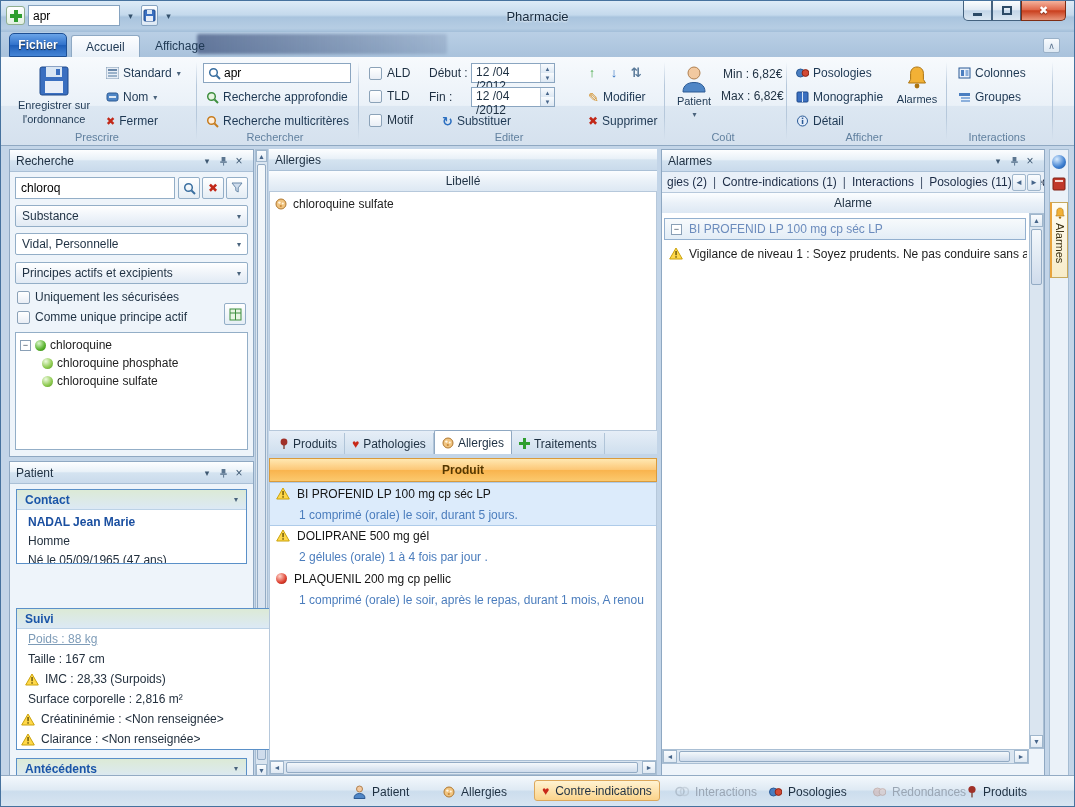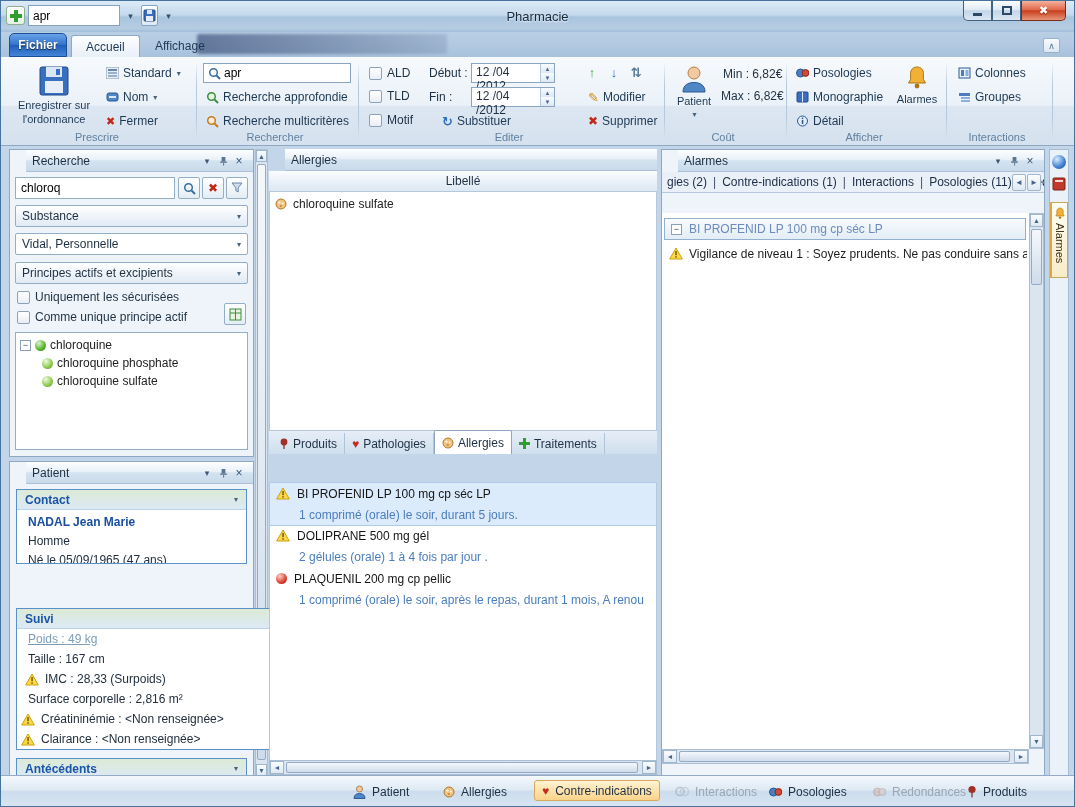--- a/index.html
+++ b/index.html
@@ -53,21 +53,21 @@
   .cb{width:13px;height:13px;border:1px solid #8ba2b8;border-radius:2px;background:linear-gradient(#fff,#e9eef5);flex:none}
   .datefield{position:absolute;display:flex;align-items:stretch;height:20px;border:1px solid #8aa5c0;background:#fff;width:84px}
   .datefield .dval{flex:1;padding:1px 4px 0;font-size:12px;color:#1e3042}
   .spin{width:14px;border-left:1px solid #b8c8d8;display:flex;flex-direction:column}
   .spin span{flex:1;display:flex;align-items:center;justify-content:center;font-size:6px;color:#46658a;background:linear-gradient(#f8fbfe,#dde8f3)}
   .glyph-btn{position:absolute;width:18px;height:18px;display:flex;align-items:center;justify-content:center;font-weight:bold;font-size:13px;border-radius:2px}
   .minmax{position:absolute;font-size:12px;color:#1e3042;white-space:nowrap}
 
   
   .panel{position:absolute;background:#eef4fa;border:1px solid #8fa8c2}
-  .phead{position:absolute;top:0;left:16px;right:0;height:22px;display:flex;align-items:center;padding:0 6px;font-size:12px;color:#1e3042;
+  .phead{position:absolute;top:0;left:0;right:0;height:22px;display:flex;align-items:center;padding:0 6px;font-size:12px;color:#1e3042;
     background:linear-gradient(#fdfeff,#e9f1f8 45%,#d4e3f0 52%,#c9daeb);border-bottom:1px solid #aac0d6}
   .phead .sp{flex:1}
   .hicon{width:16px;height:15px;display:flex;align-items:center;justify-content:center;color:#3e5872;font-size:9px}
   .iconbtn{position:absolute;width:22px;height:22px;border:1px solid #93aec7;border-radius:2px;display:flex;align-items:center;justify-content:center;
     background:linear-gradient(#ffffff,#e4edf5)}
   .ddl{position:absolute;height:22px;border:1px solid #93aec7;border-radius:2px;display:flex;align-items:center;padding:0 6px;font-size:12px;color:#1e3042;
     background:linear-gradient(#ffffff,#eef3f9 55%,#e1eaf4)}
   .ddl .sp{flex:1}
   .cbrow{position:absolute;display:flex;align-items:center;gap:5px;font-size:12px;color:#1e3042;white-space:nowrap}
   .treebox{position:absolute;background:#fff;border:1px solid #93aec7;overflow:hidden}
@@ -488,21 +488,21 @@
           <span>1 33 03 33 007 555 - 22</span>
         </div>
     </div>
     <div class="infobox" style="left:6px;top:146px;width:274px;height:142px">
       <div class="ibhead">
         <span>Suivi</span>
           <span class="sp"></span>
         <span class="dd">▾</span>
       </div>
       <div class="iline h20">
-          <span class="linkline">Poids : 49 kg</span>
+          <span class="linkline">Poids : 88 kg</span>
         </div>
       <div class="iline h20">
           <span>Taille : 167 cm</span>
         </div>
       <div class="iline h20" style="padding-left:8px">
         <svg width="14" height="13">
             <path d="M7 1 L13.3 12 L0.7 12 Z" fill="#ffd84a" stroke="#caa20a"></path>
             <rect x="6.4" y="4" width="1.3" height="4.2" fill="#5a4800"></rect>
             <rect x="6.4" y="9.2" width="1.3" height="1.5" fill="#5a4800"></rect>
           </svg>
@@ -576,20 +576,23 @@
           </svg>
         <span>Allergies</span>
       </div>
       <div class="tab">
         <svg width="11" height="11">
             <rect x="4" y="0" width="3" height="11" fill="#2f9e2f"></rect>
             <rect x="0" y="4" width="11" height="3" fill="#2f9e2f"></rect>
           </svg>
         <span>Traitements</span>
       </div>
+    </div>
+    <div class="prodhdr" style="left:0;top:309px;width:388px">
+      <span>Produit</span>
     </div>
     <div class="whitebox" style="left:0;top:333px;width:388px;height:278px;border-left:1px solid #b6c8db;border-right:1px solid #b6c8db">
       <div class="prow sel" style="top:0">
         <div class="pname">
           <svg width="14" height="13">
               <path d="M7 1 L13.3 12 L0.7 12 Z" fill="#ffd84a" stroke="#caa20a"></path>
               <rect x="6.4" y="4" width="1.3" height="4.2" fill="#5a4800"></rect>
               <rect x="6.4" y="9.2" width="1.3" height="1.5" fill="#5a4800"></rect>
             </svg>
           <span>BI PROFENID LP 100 mg cp séc LP</span>
@@ -646,20 +649,23 @@
       <span class="altab">Interactions</span>
       <span class="altab">Posologies (11)</span>
       <span class="altab">Redo</span>
     </div>
     <div class="navbtn" style="right:18px;top:24px">
         <span>◄</span>
       </div>
     <div class="navbtn" style="right:3px;top:24px">
         <span>►</span>
       </div>
+    <div class="colhdr" style="left:0;top:43px;width:382px">
+      <span>Alarme</span>
+    </div>
     <div class="whitebox" style="left:0;top:63px;width:367px;height:536px">
       <div class="agrouprow" style="left:2px;top:5px;right:3px">
         <span class="expander">−</span>
         <span>BI PROFENID LP 100 mg cp séc LP</span>
       </div>
       <div class="aalert" style="left:2px;top:31px;right:2px">
         <svg width="14" height="13" style="flex:none">
             <path d="M7 1 L13.3 12 L0.7 12 Z" fill="#ffd84a" stroke="#caa20a"></path>
             <rect x="6.4" y="4" width="1.3" height="4.2" fill="#5a4800"></rect>
             <rect x="6.4" y="9.2" width="1.3" height="1.5" fill="#5a4800"></rect>

